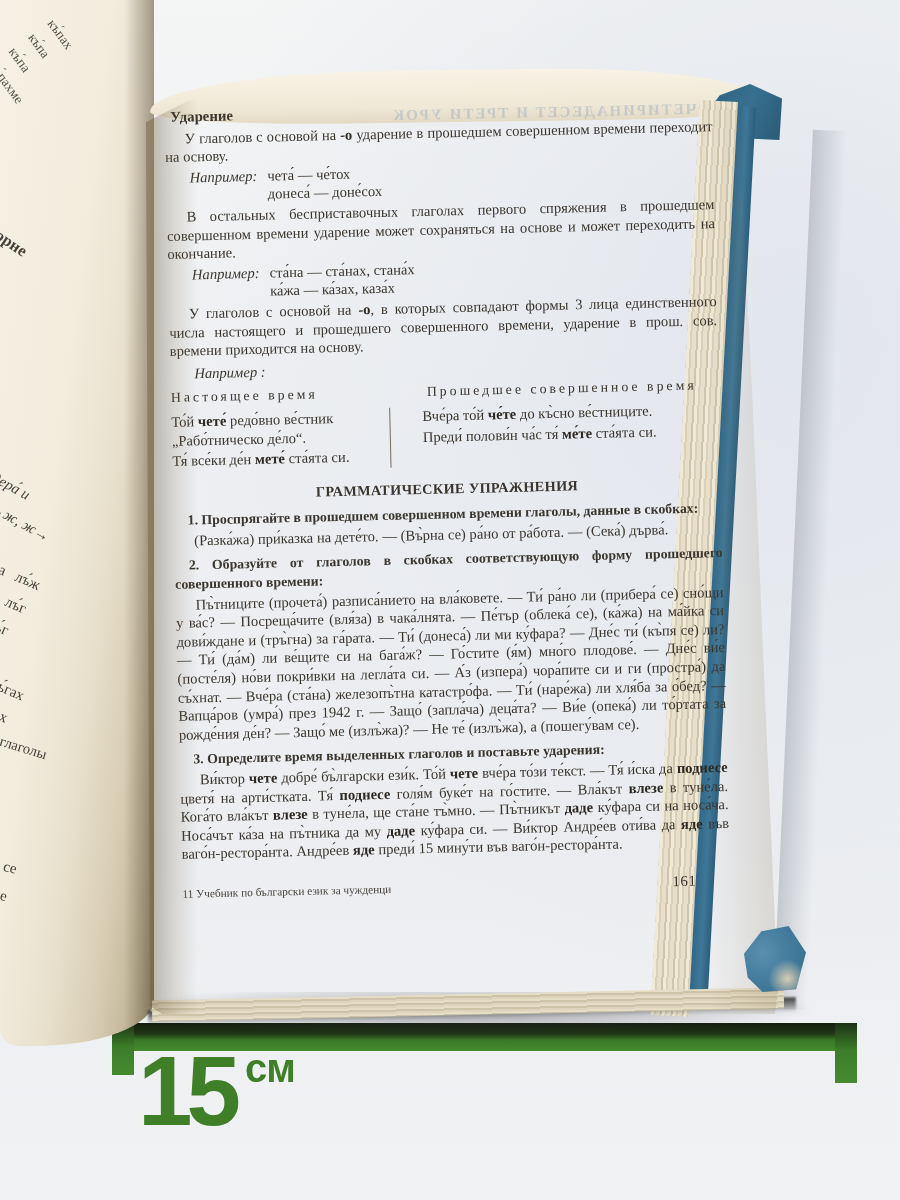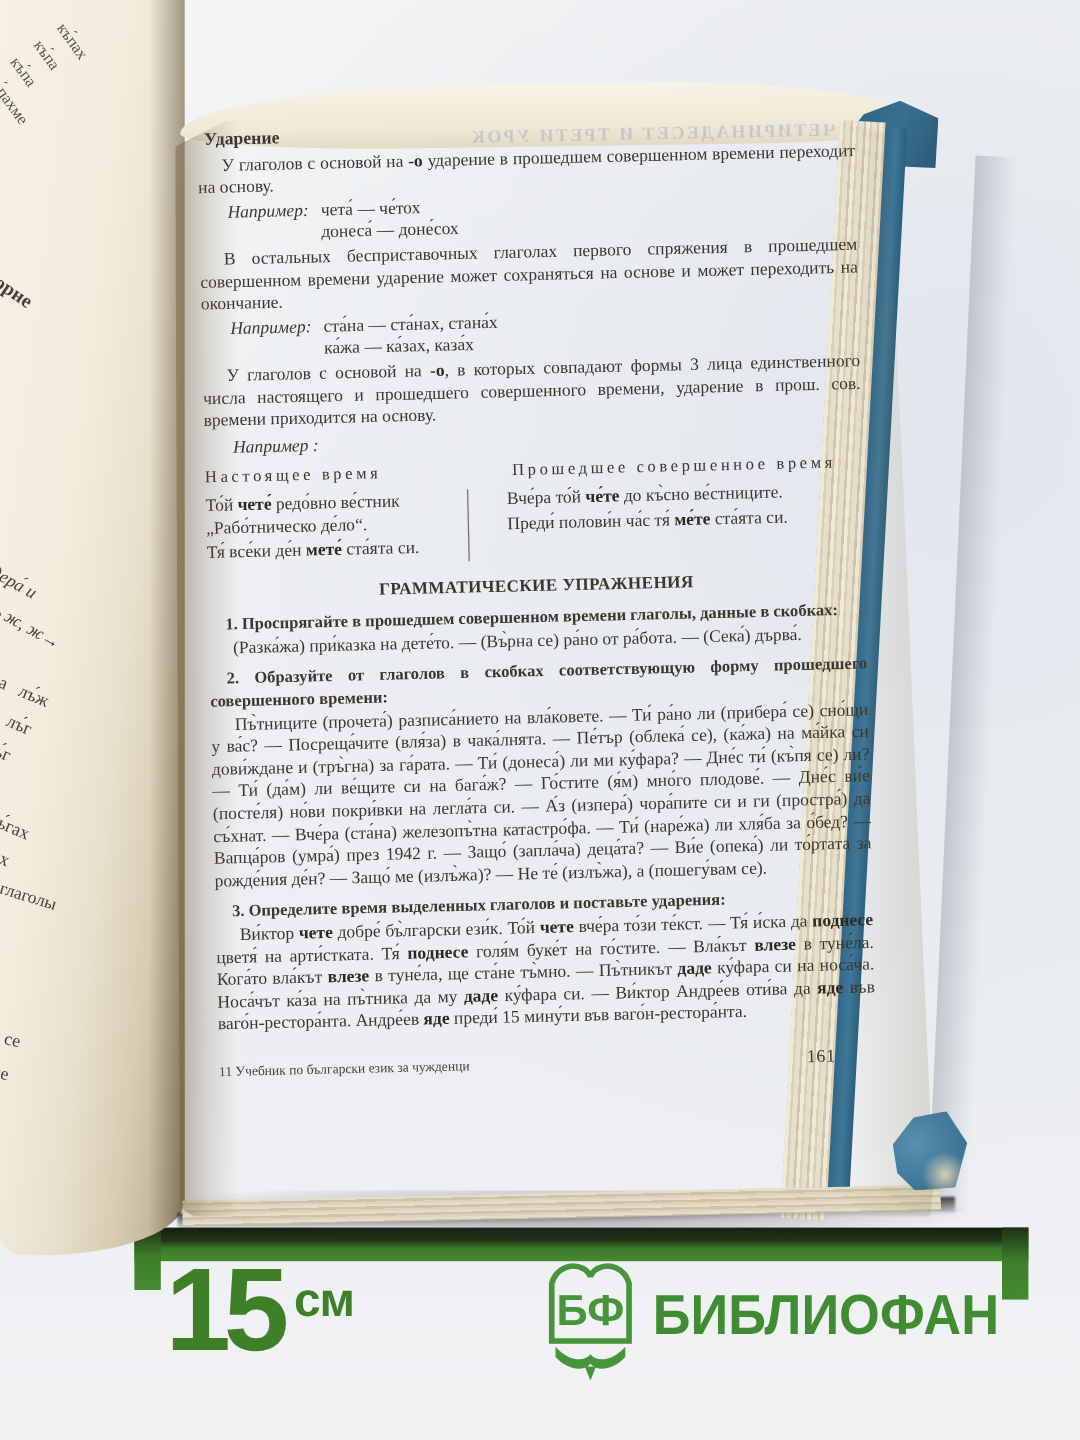--- a/index.html
+++ b/index.html
@@ -8,21 +8,21 @@
   .backdrop{position:absolute;inset:0;
     background:
       radial-gradient(ellipse at 88% 28%, #e2e6ed 0%, rgba(226,230,237,0) 55%),
       linear-gradient(180deg,#f4f5f5 0%,#edeff2 38%,#eceef1 72%,#f1f2f4 100%);}
   
   .ruler-bar{position:absolute;left:112px;top:1023px;width:745px;height:28px;
     background:linear-gradient(180deg,#141f0e 0%,#203516 38%,#3a7a28 62%,#458b30 100%);}
   .ruler-cap{position:absolute;top:1023px;width:22px;background:linear-gradient(180deg,#1c3114 0%,#3c7d2a 45%,#458b30 100%);}
   .ruler-cap.left{left:112px;height:52px;}
   .ruler-cap.right{left:835px;height:60px;}
-  .ruler-size{position:absolute;left:138px;top:1046px;display:flex;align-items:center;
+  .ruler-size{position:absolute;left:138px;top:1046px;display:flex;align-items:flex-start;
     color:#3e7f27;font-family:"Liberation Sans","DejaVu Sans",sans-serif;}
   .ruler-size .num{font-size:98px;font-weight:800;line-height:.92;letter-spacing:-6px;}
   .ruler-size .unit{font-size:40px;font-weight:800;margin-left:10px;margin-bottom:14px;letter-spacing:-1px;}
   .brand{position:absolute;left:452px;top:1046px;display:flex;align-items:flex-start;color:#47953a;}
   .brand-icon{width:80px;height:110px;color:#47953a;}
   .brand-name{font-family:"Liberation Sans","DejaVu Sans",sans-serif;font-weight:800;
     font-size:47px;line-height:1;margin:26px 0 0 12px;color:#3f8c33;transform:scaleX(.93);
     transform-origin:left;letter-spacing:0px;}
   
   .book-shadow{position:absolute;left:110px;top:992px;width:710px;height:46px;
@@ -112,29 +112,20 @@
   <div class="backdrop"></div>
 
   <div class="ruler-bar"></div>
   <div class="ruler-cap left"></div>
   <div class="ruler-cap right"></div>
   <div class="ruler-size">
     <span class="num">15</span>
     <span class="unit">см</span>
   </div>
 
-  <div class="brand">
-    <svg class="brand-icon" viewBox="0 0 100 140" aria-hidden="true">
-      <path d="M9 30 C14 13 30 8 42 14 C46 16 49 19 50 23 C51 19 54 16 58 14 C70 8 86 13 91 30 L91 91 L9 91 Z" fill="none" stroke="currentColor" stroke-width="6"></path>
-      <text x="50" y="74" text-anchor="middle" font-family="Liberation Sans, DejaVu Sans, sans-serif" font-size="46" font-weight="800" fill="currentColor">БФ</text>
-      <path d="M13 97 C26 112 43 114 50 105 C57 114 74 112 87 97 L87 108 C74 122 57 124 50 115 C43 124 26 122 13 108 Z" fill="currentColor"></path>
-      <path d="M44 118 L50 133 L56 118 Z" fill="currentColor"></path>
-    </svg>
-    <span class="brand-name">БИБЛИОФАН</span>
-  </div>
 
   <div class="book-shadow"></div>
   <div class="cover-shadow"></div>
 
   <div class="left-page">
 
     <div class="frag f-spine"><div class="line">къ́пах</div><div class="line">къ́па</div><div class="line">къ́па</div><div class="line">къ́пахме</div><div class="line">къ́пахте</div></div>
     <div class="frag f-mid"><div class="line">ванием в корне</div><div class="line">бера́    посте́ля</div><div class="line">постла́х   постла́</div></div>
     <div class="frag f-alt"><div class="line">ра́, бера́, дера́ и</div><div class="line">→с, ч→к, г→ж, ж→</div></div>
     <div class="frag f-rezha"><div class="line">жа   ре́жа   лъ́ж</div><div class="line">ах   ря́зах   лъ́г</div><div class="line">а    ря́за    лъ́г</div><div class="line">ря́за    лъ́г</div><div class="line">хме  ря́захме  лъ́гах</div><div class="line">хте  ря́захте  лъ́гах</div><div class="line">ха   ря́заха   лъ́гах</div></div>

